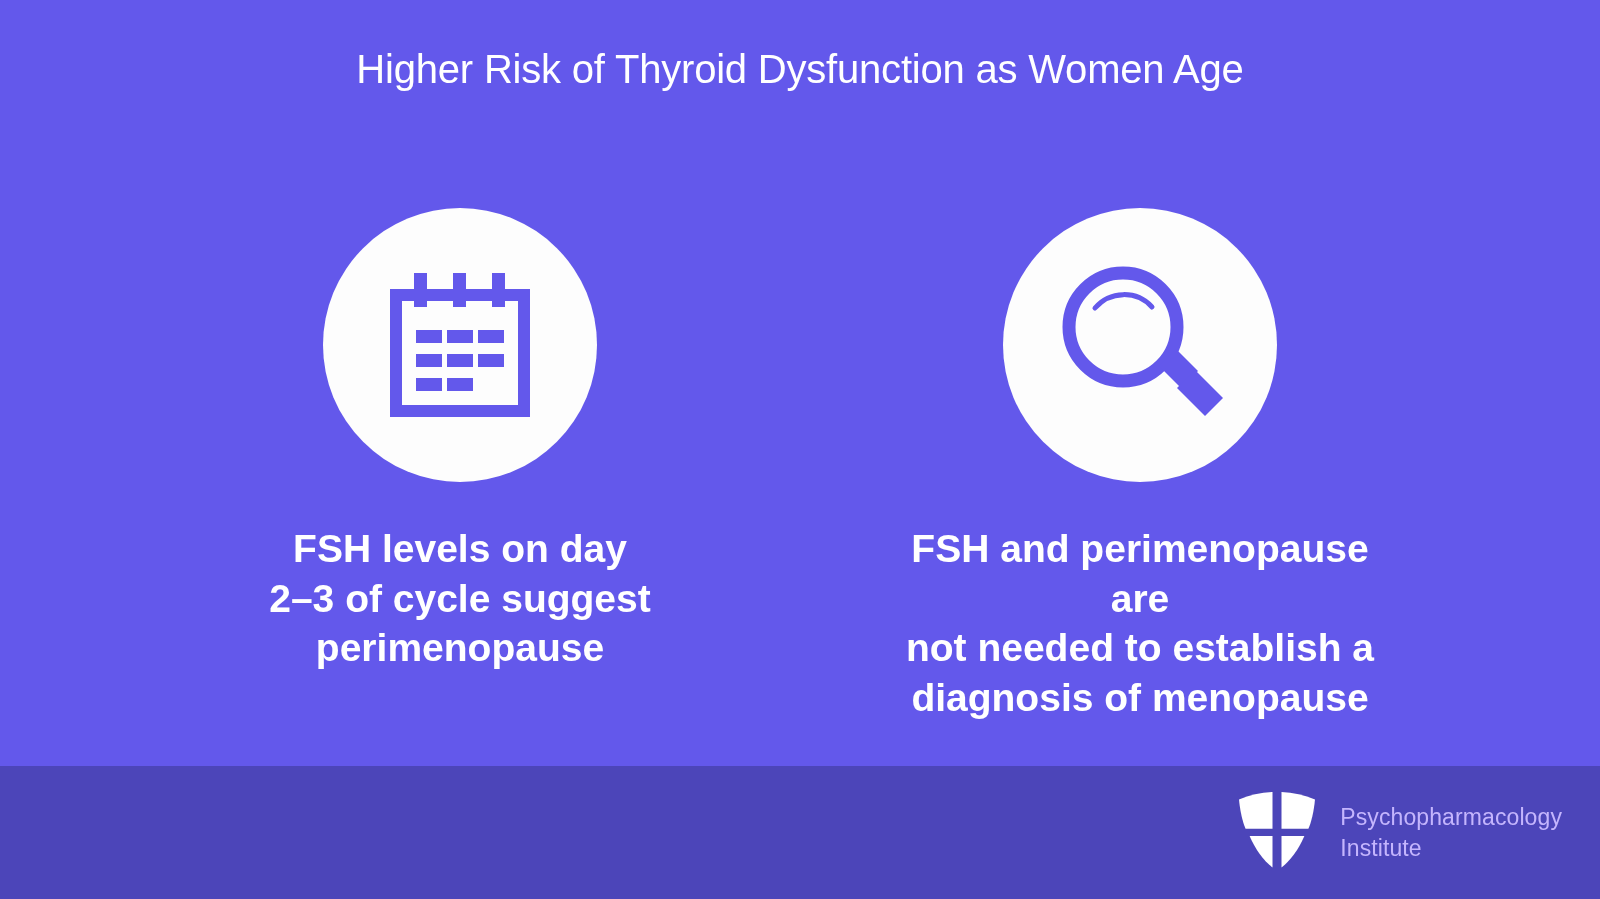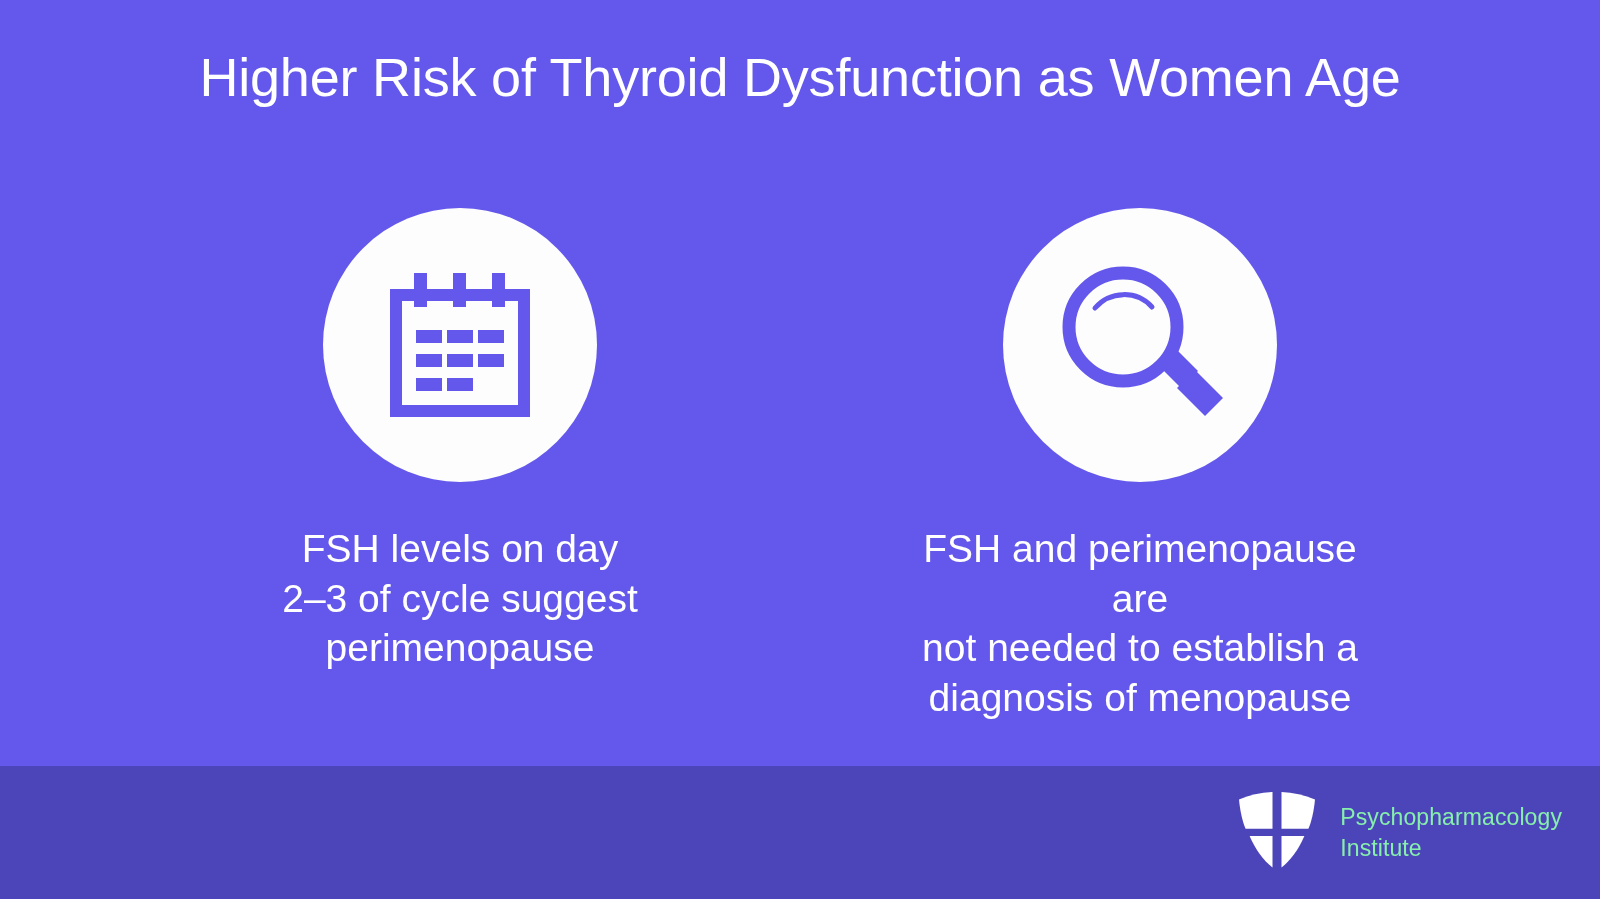--- a/index.html
+++ b/index.html
@@ -20,21 +20,21 @@
   }
 
   
   #title {
     position: absolute;
     left: 0;
     top: 46px;
     width: 1600px;
     text-align: center;
     color: #ffffff;
-    font-size: 54px;
+    font-size: 40px;
     font-weight: 400;
     letter-spacing: -0.2px;
     line-height: 1.15;
     white-space: nowrap;
   }
 
   
   #columns {
     position: absolute;
     left: 0;
@@ -62,21 +62,21 @@
     display: flex;
     align-items: center;
     justify-content: center;
   }
   .icon-circle svg { display: block; }
 
   .caption {
     margin-top: 42px;
     color: #ffffff;
     font-size: 39px;
-    font-weight: 400;
+    font-weight: 700;
     line-height: 1.27;
     text-align: center;
     white-space: pre-line;
   }
 
   
   #footer {
     position: absolute;
     left: 0;
     top: 766px;
@@ -88,21 +88,21 @@
     position: absolute;
     right: 38px;
     top: 0;
     height: 133px;
     display: flex;
     flex-direction: row;
     align-items: center;
   }
   #logo-mark { display: block; margin-right: 22px; }
   #logo-text {
-    color: #86efac;
+    color: #c4b5fd;
     font-size: 23px;
     font-weight: 400;
     line-height: 1.32;
     letter-spacing: 0.1px;
   }
   #logo-text div { white-space: nowrap; }
 </style>
 </head>
 <body>
 

